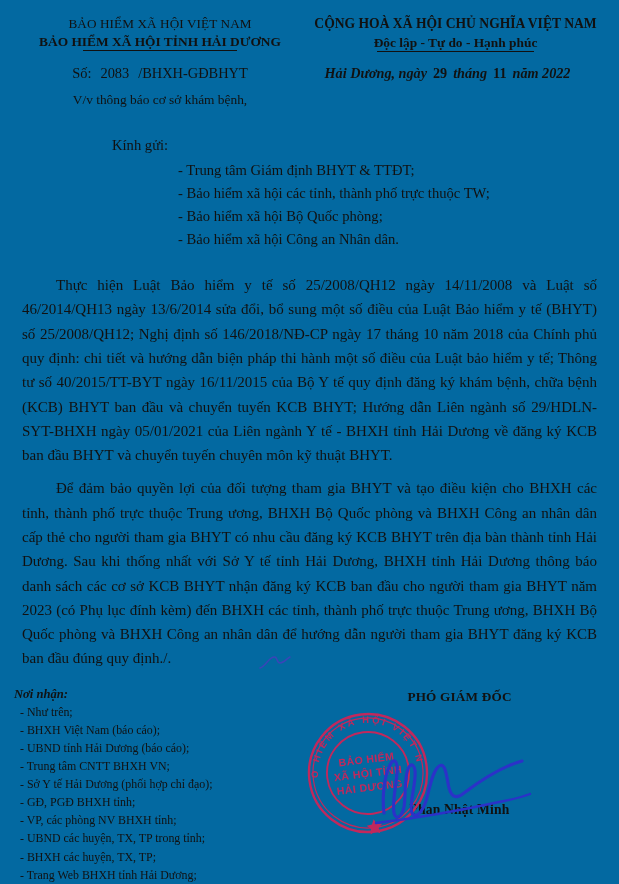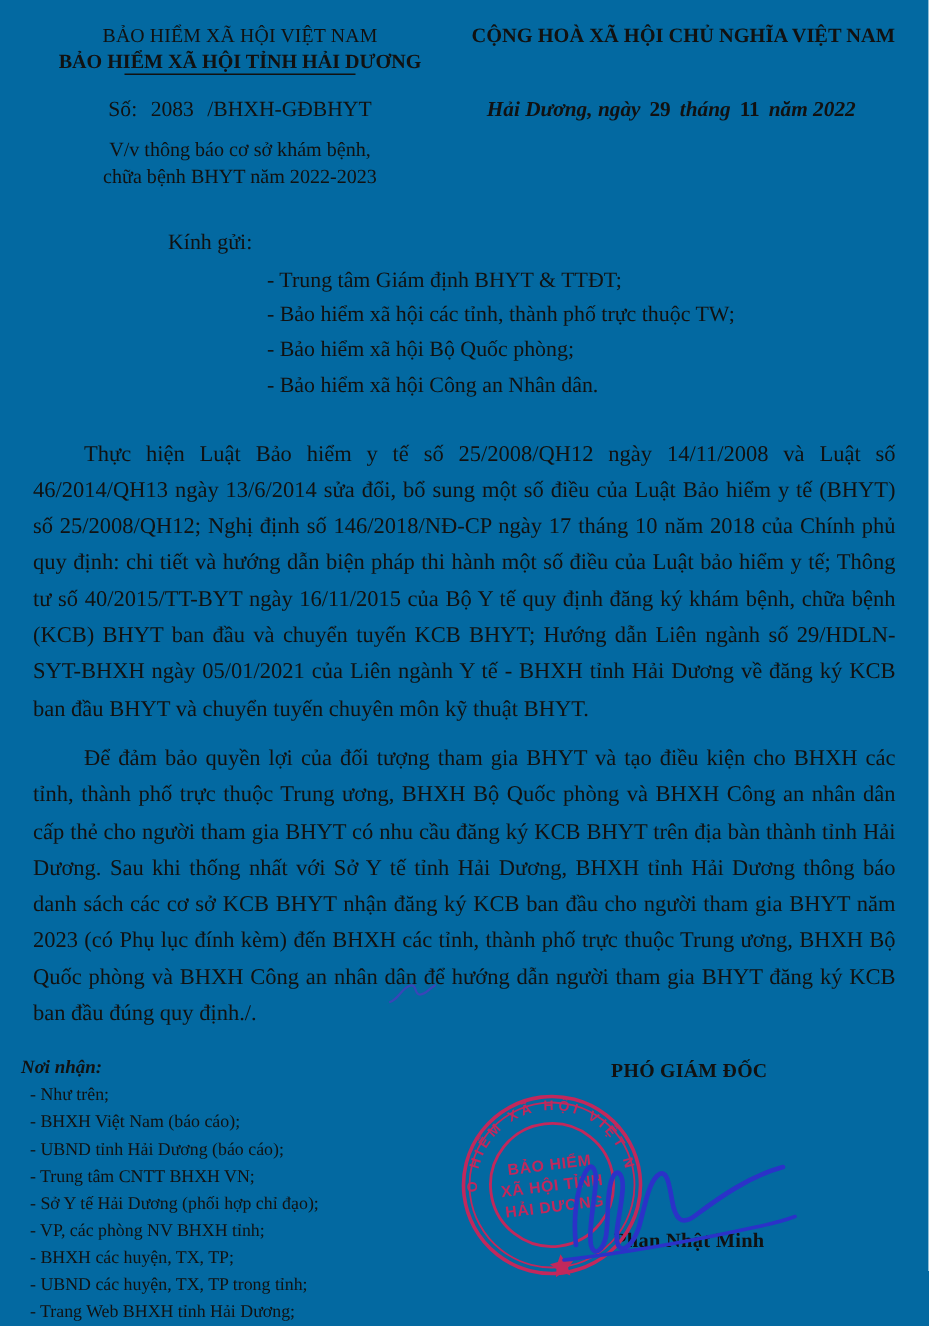--- a/index.html
+++ b/index.html
@@ -238,33 +238,33 @@
     <div class="hdr-left">
       <div class="org-top">BẢO HIỂM XÃ HỘI VIỆT NAM</div>
       <div class="org-main">
         <span>BẢO HIỂM XÃ HỘI TỈNH HẢI DƯƠNG</span>
         <span class="rule"></span>
       </div>
     </div>
     <div class="hdr-right">
       <div class="nation-top">CỘNG HOÀ XÃ HỘI CHỦ NGHĨA VIỆT NAM</div>
       <div class="nation-motto">
+        <span>Độc lập  - Tự do - Hạnh phúc</span>
         <span class="rule"></span>
       </div>
     </div>
   </div>
 
   <div class="meta">
     <div class="meta-left">
       <div class="docnum">
         <span>Số:</span><span class="num">2083</span><span>/BHXH-GĐBHYT</span>
       </div>
       <div class="subject">
         <div>V/v thông báo cơ sở khám bệnh,</div>
-        <div>chữa bệnh BHYT năm 2022-2023</div>
       </div>
     </div>
     <div class="meta-right">
       <span>Hải Dương, ngày</span><span class="val">29</span><span>tháng</span><span class="val">11</span><span>năm 2022</span>
     </div>
   </div>
 
   <div class="kinhgui-wrap">
     <div class="kinhgui">Kính gửi:</div>
     <ul class="kinhgui-list">
@@ -287,23 +287,24 @@
   <div class="footer">
 
     <div class="noinhan">
       <div class="noinhan-title">Nơi nhận:</div>
       <ul class="noinhan-list">
         <li>- Như trên;</li>
         <li>- BHXH Việt Nam (báo cáo);</li>
         <li>- UBND tỉnh Hải Dương (báo cáo);</li>
         <li>- Trung tâm CNTT BHXH VN;</li>
         <li>- Sở Y tế Hải Dương (phối hợp chỉ đạo);</li>
+        <li>- GĐ, PGĐ BHXH tỉnh;</li>
         <li>- VP, các phòng NV BHXH tỉnh;</li>
+        <li>- UBND các huyện, TX, TP trong tỉnh;</li>
         <li>- BHXH các huyện, TX, TP;</li>
-        <li>- UBND các huyện, TX, TP trong tỉnh;</li>
         <li>- Trang Web BHXH tỉnh Hải Dương;</li>
 
       </ul>
     </div>
 
     <div class="sign">
       <div class="sign-title">PHÓ GIÁM ĐỐC</div>
 
       <div class="seal">
         <svg viewBox="0 0 124 124">

